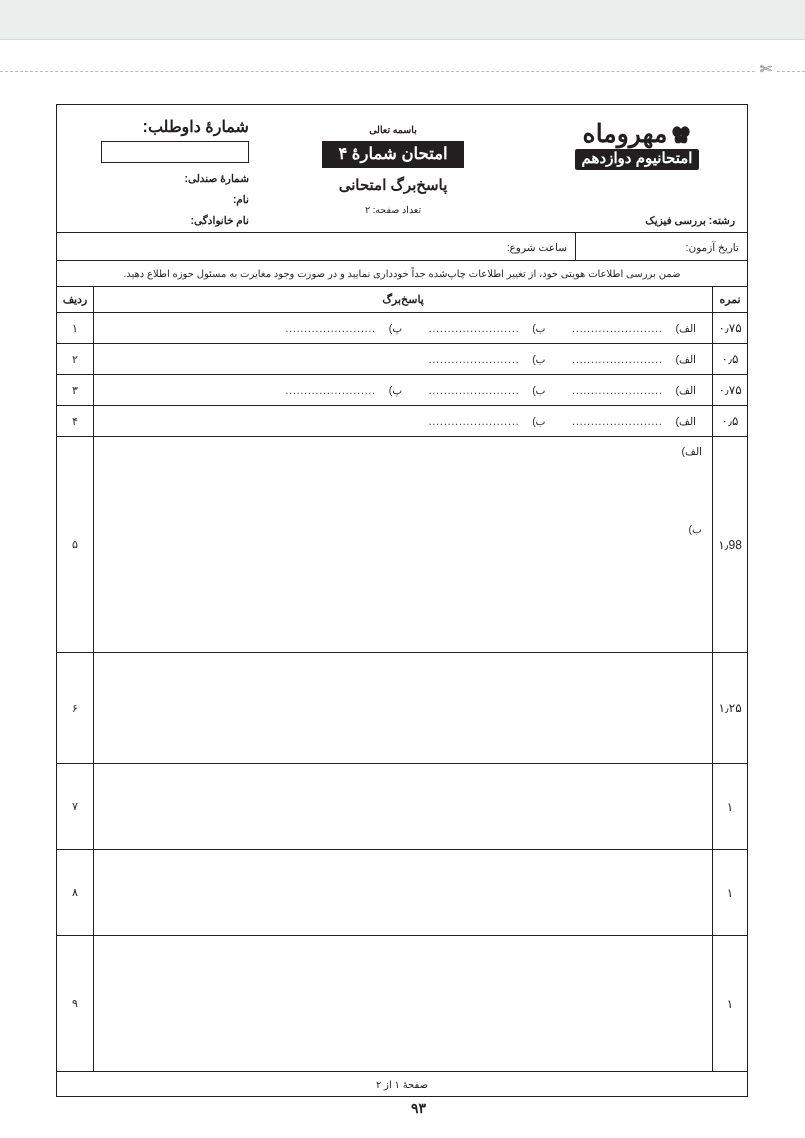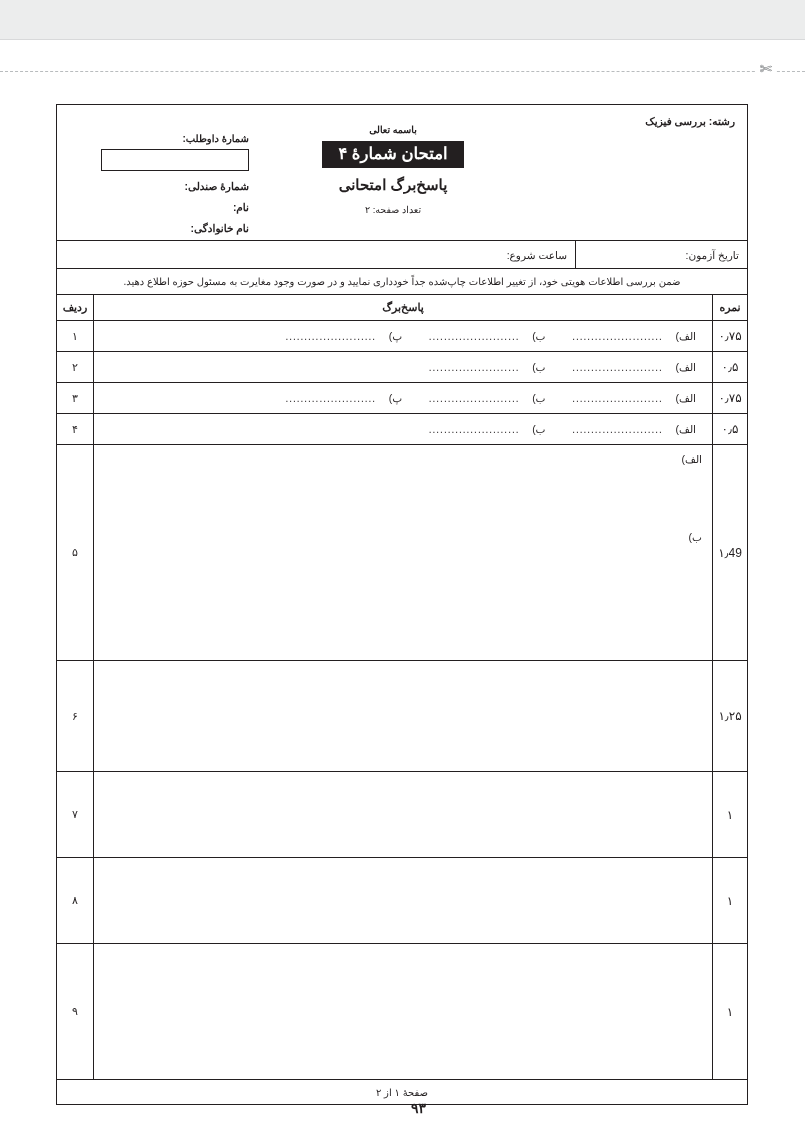--- a/index.html
+++ b/index.html
@@ -141,24 +141,23 @@
     color: #231f20;
   }
 
   .hdr-left {
     width: 200px;
     padding: 12px 8px 6px 10px;
     text-align: right;
     position: relative;
   }
   .cand-label {
-    font-size: 10px;
-    font-weight: bold;
-    color: #231f20;
-    margin-top: 16px;
+    font-size: 16px;
+    font-weight: bold;
+    color: #231f20;
   }
   .cand-box {
     margin-top: 5px;
     width: 148px;
     height: 22px;
     border: 1.2px solid #231f20;
     background: #fff;
   }
   .seat-label {
     margin-top: 9px;
@@ -307,20 +306,36 @@
   <div class="cut-line">
     <div class="dash"></div>
     <div class="scissors">✄</div>
   </div>
 
   <div class="sheet">
 
     <div class="hdr">
 
       <div class="hdr-right">
+        <div class="logo-wrap">
+          <div class="logo-line1">
+            <span class="logo-mark">
+              <svg viewBox="0 0 24 24" width="20" height="20" aria-hidden="true">
+                <g fill="#231f20">
+                  <ellipse cx="7.2" cy="8" rx="5.6" ry="6.4"></ellipse>
+                  <ellipse cx="16.8" cy="8" rx="5.6" ry="6.4"></ellipse>
+                  <ellipse cx="8.6" cy="17" rx="4.2" ry="5"></ellipse>
+                  <ellipse cx="15.4" cy="17" rx="4.2" ry="5"></ellipse>
+                  <rect x="11.2" y="4" width="1.6" height="17" rx="0.8"></rect>
+                </g>
+              </svg>
+            </span><span>مهروماه</span>
+          </div>
+          <div class="logo-line2">امتحانیوم دوازدهم</div>
+        </div>
         <div class="field-row">
           <span>رشته:</span>
           <span class="val">بررسی فیزیک</span>
         </div>
       </div>
 
       <div class="hdr-mid">
         <div class="basmeh">باسمه تعالی</div>
         <div class="exam-title">امتحان شمارۀ ۴</div>
         <div class="sheet-title">پاسخ‌برگ امتحانی</div>
@@ -419,21 +434,21 @@
           <div class="mc-item">
               <span class="lbl">ب)</span>
               <span class="dots">........................</span>
             </div>
         </div>
       </div>
       <div class="cell-radif">۴</div>
     </div>
 
     <div class="row">
-      <div class="cell-score">۱٫49</div>
+      <div class="cell-score">۱٫98</div>
       <div class="cell-answer work-cell" style="height:215px">
         <span class="work-label wl-a">الف)</span>
         <span class="work-label wl-b">ب)</span>
       </div>
       <div class="cell-radif">۵</div>
     </div>
 
     <div class="row">
       <div class="cell-score">۱٫۲۵</div>
       <div class="cell-answer work-cell" style="height:110px"></div>

